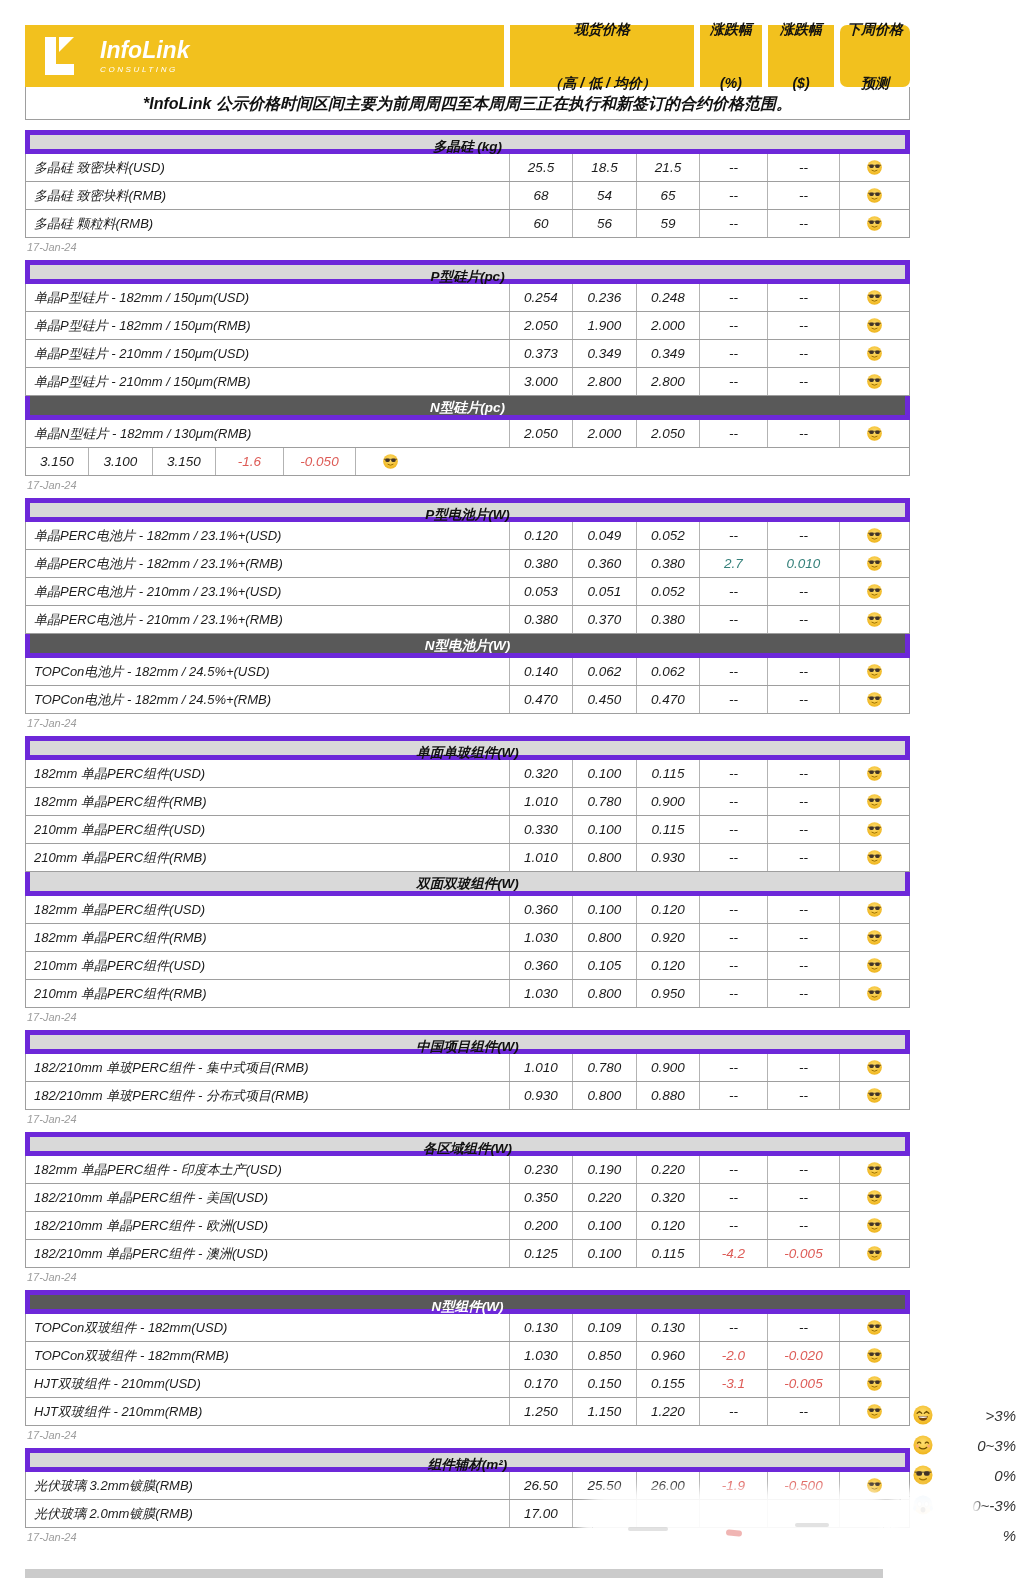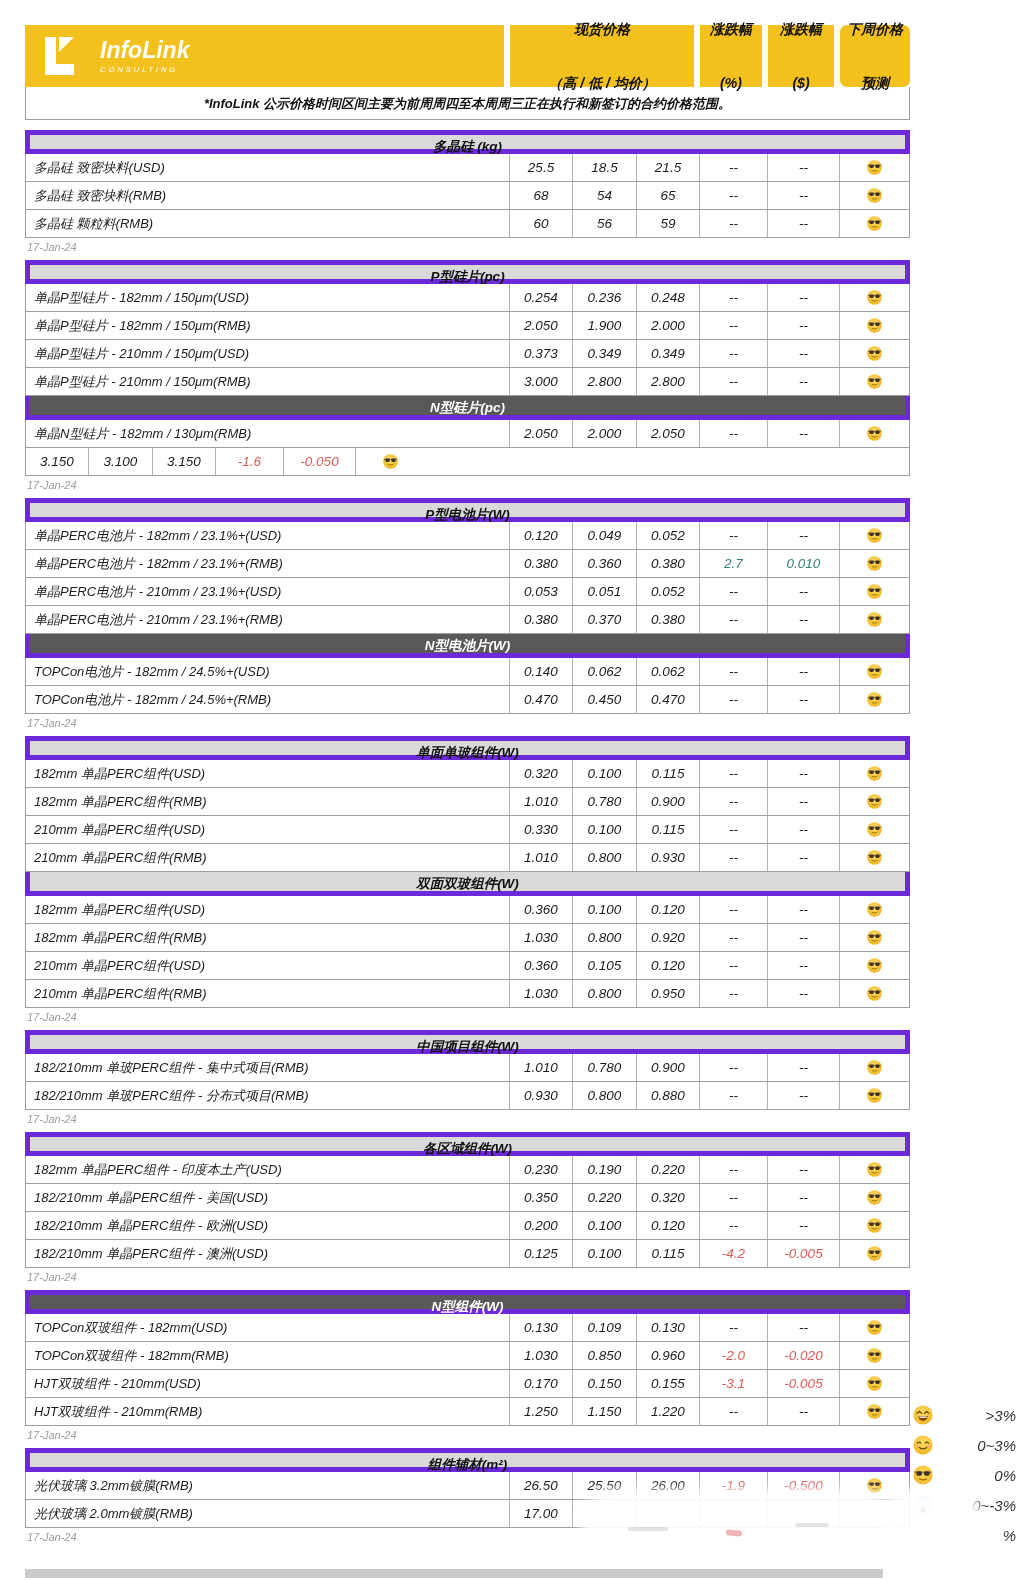--- a/index.html
+++ b/index.html
@@ -18,21 +18,21 @@
           border-top:15px solid #fff;border-right:15px solid transparent;}
   .logo-title{font-size:23px;font-weight:bold;color:#fff;line-height:1.05;}
   .logo-sub{font-size:8px;color:#fff;letter-spacing:2.6px;margin-top:2px;}
   .hcell{background:#f2c11e;box-sizing:border-box;display:flex;flex-direction:column;
          align-items:center;justify-content:center;font-weight:bold;font-size:14px;
          line-height:1.6;color:#111;border-right:6px solid #fff;gap:32px;}
   .hcell:last-child{border-right:none;border-radius:7px;}
   .hw-price{width:190px}.hw-pct{width:68px}.hw-usd{width:72px}.hw-fc{width:70px}
 
   
-  .note{height:33px;line-height:33px;text-align:center;font-weight:bold;font-size:13px;
+  .note{height:33px;line-height:33px;text-align:center;font-weight:bold;font-size:16px;
         border:1px solid #9e9e9e;border-top:none;box-sizing:border-box;background:#fff;color:#111;}
 
   
   #blocks{margin-top:10px;}
   .sec-header{height:24px;line-height:23px;text-align:center;font-weight:bold;font-size:13.5px;
               border:5px solid #6d28d9;box-sizing:border-box;}
   .sec-header.light{background:#d9d9d9;color:#111;}
   .sec-header.dark{background:#595959;color:#fff;}
   .block .sec-header:not(:first-child){border-top:none;}
   .row{display:flex;height:28px;border:1px solid #9e9e9e;border-top:none;background:#fff;

